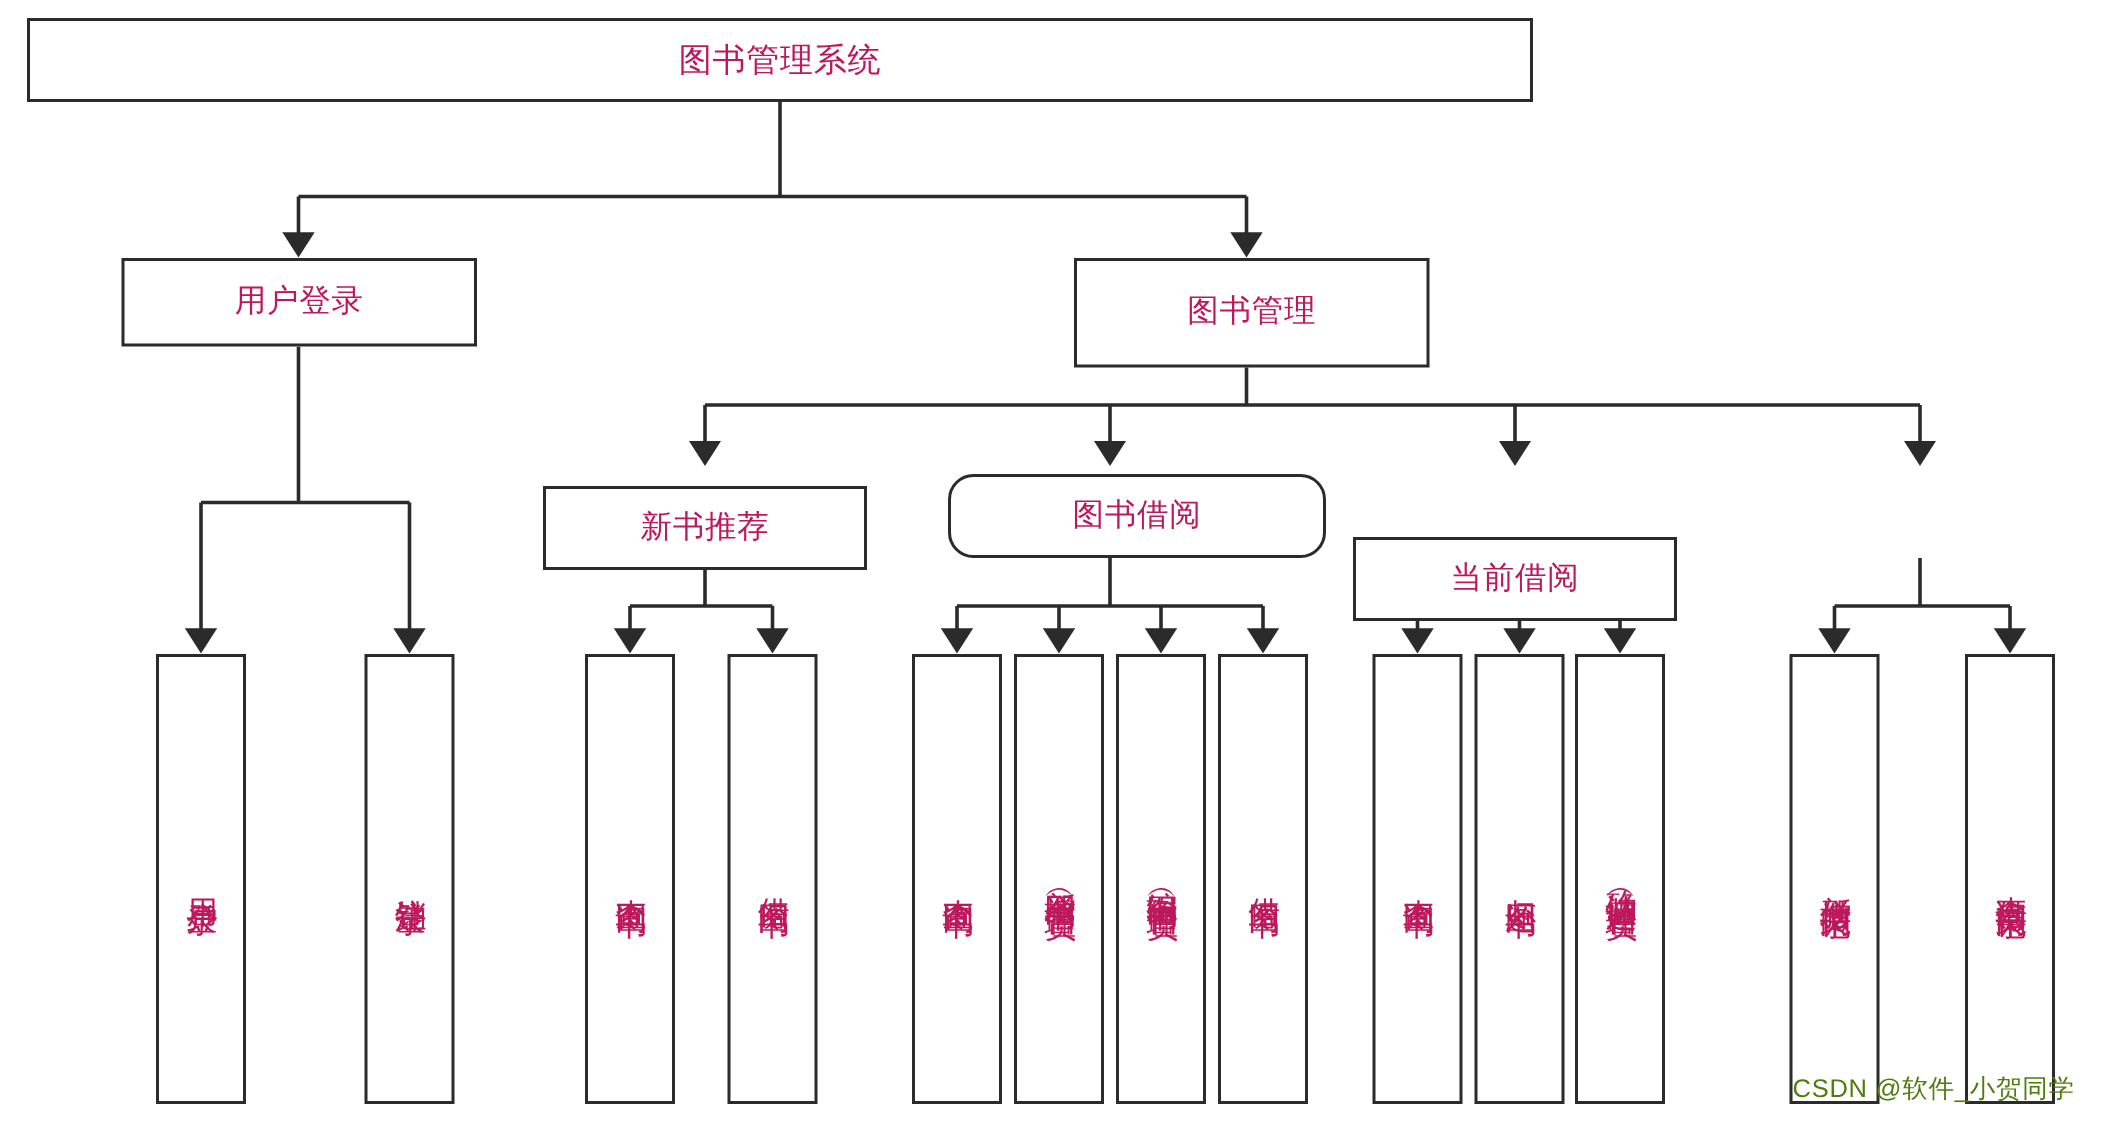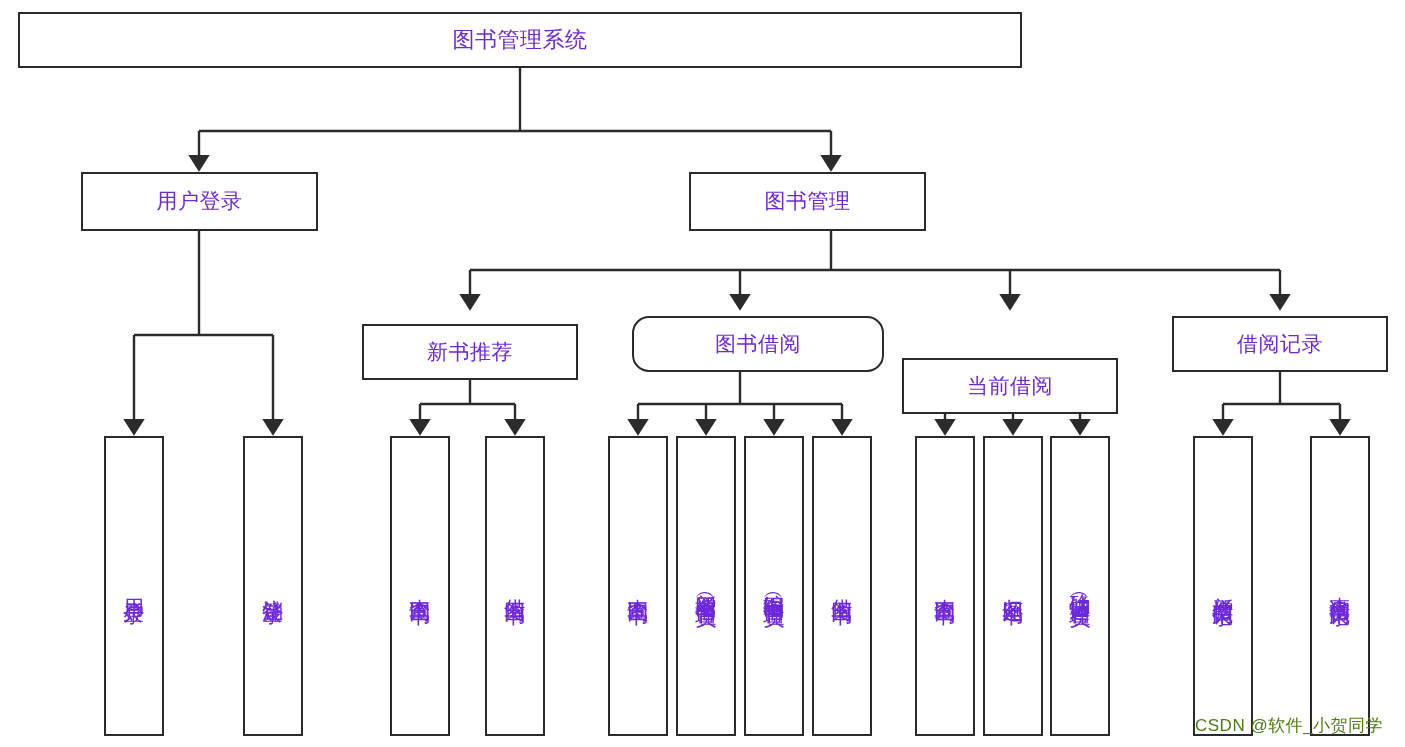--- a/index.html
+++ b/index.html
@@ -34,21 +34,21 @@
     display: flex;
     align-items: center;
     justify-content: center;
     color: #1a1a1a;
   }
   .node-label {
     display: block;
     text-align: right;
     line-height: 1.18;
     white-space: nowrap;
-    color: #6d28d9;
+    color: #be185d;
   }
   
   .node.horiz .node-label {
     font-size: 21px;
     letter-spacing: 0.5px;
   }
   .node.root .node-label {
     font-size: 22px;
   }
   
@@ -130,39 +130,36 @@
   </svg>
 
   <div class="node horiz root" style="left:18px; top:12px; width:1004px; height:56px;">
     <span class="node-label">图书管理系统</span>
   </div>
 
   <div class="node horiz" style="left:81px; top:172px; width:237px; height:59px;">
     <span class="node-label">用户登录</span>
   </div>
 
-  <div class="node horiz" style="left:689px; top:172px; width:237px; height:59px;">
+  <div class="node horiz" style="left:716px; top:172px; width:237px; height:73px;">
     <span class="node-label">图书管理</span>
   </div>
 
   <div class="node horiz" style="left:362px; top:324px; width:216px; height:56px;">
     <span class="node-label">新书推荐</span>
   </div>
 
   <div class="node horiz" style="left:632px; top:316px; width:252px; height:56px;border-radius:17px;">
     <span class="node-label">图书借阅</span>
   </div>
 
   <div class="node horiz" style="left:902px; top:316px; width:216px; height:56px;margin-top:42px;">
     <span class="node-label">当前借阅</span>
   </div>
 
-  <div class="node horiz" style="left:1172px; top:316px; width:216px; height:56px;">
-    <span class="node-label">借阅记录</span>
-  </div>
 
   <div class="node vert" style="left:104px; top:436px; width:60px; height:300px;">
     <span class="node-label">用户登录</span>
   </div>
 
   <div class="node vert" style="left:243px; top:436px; width:60px; height:300px;">
     <span class="node-label">注销登录</span>
   </div>
 
   <div class="node vert" style="left:390px; top:436px; width:60px; height:300px;">

